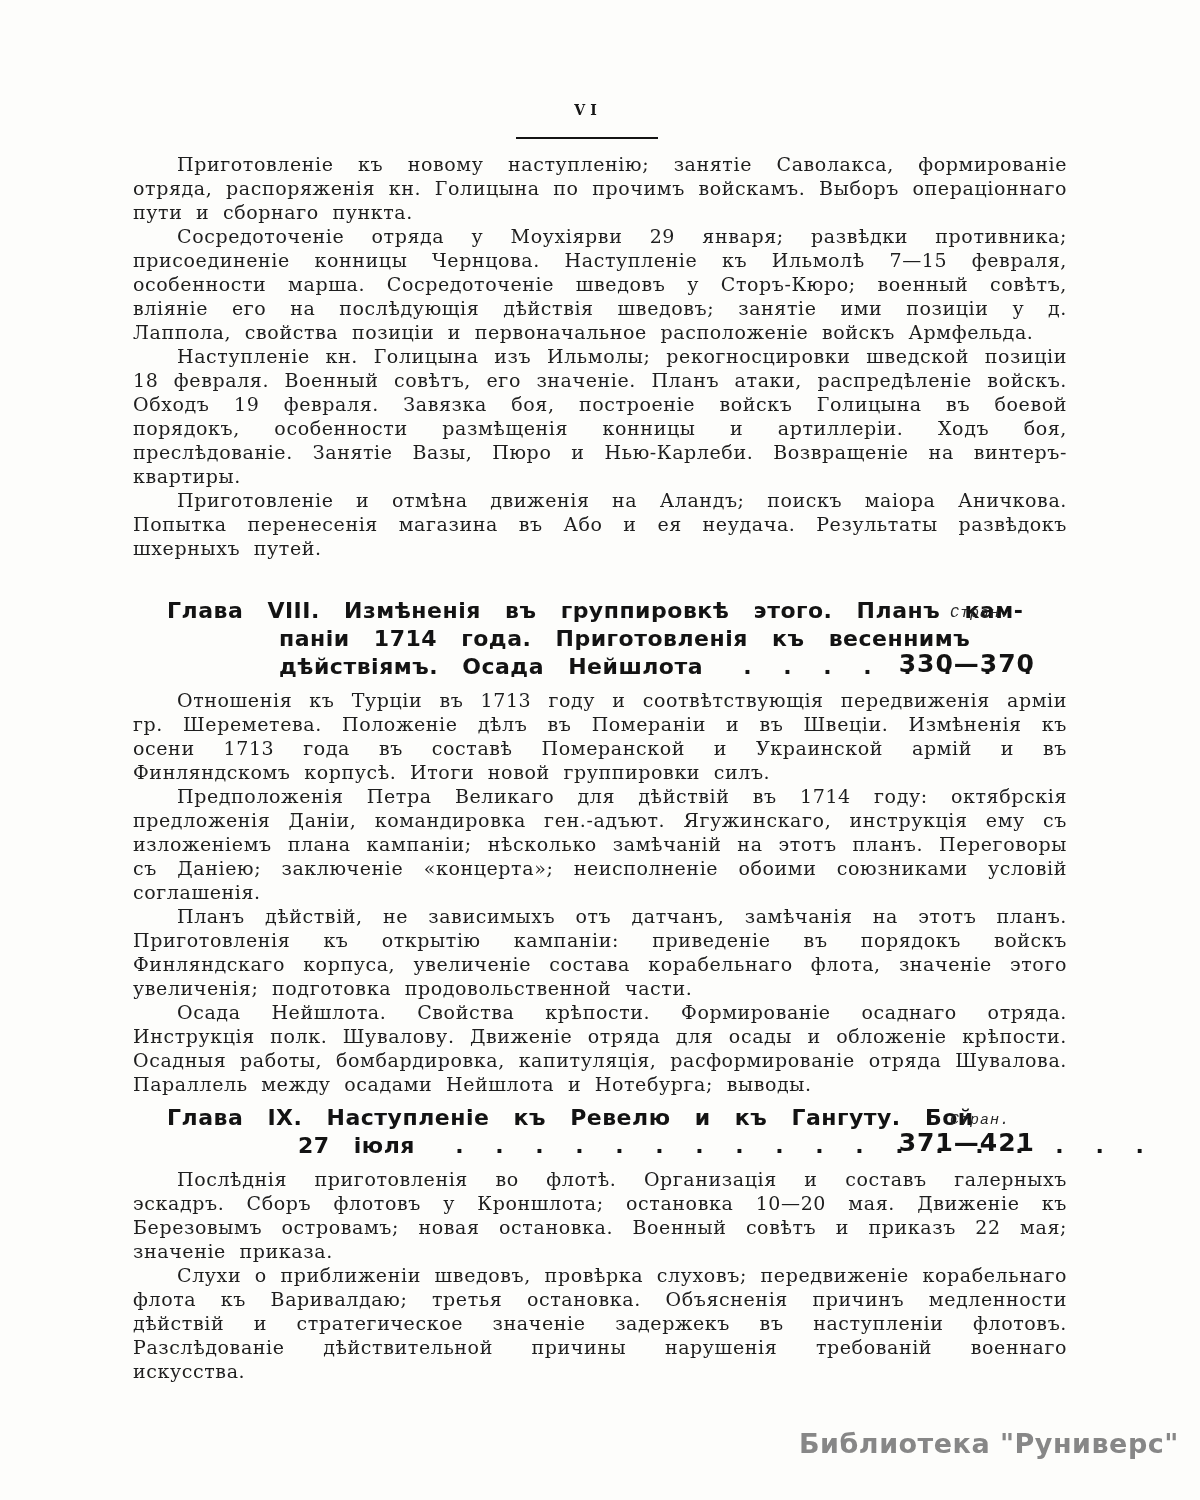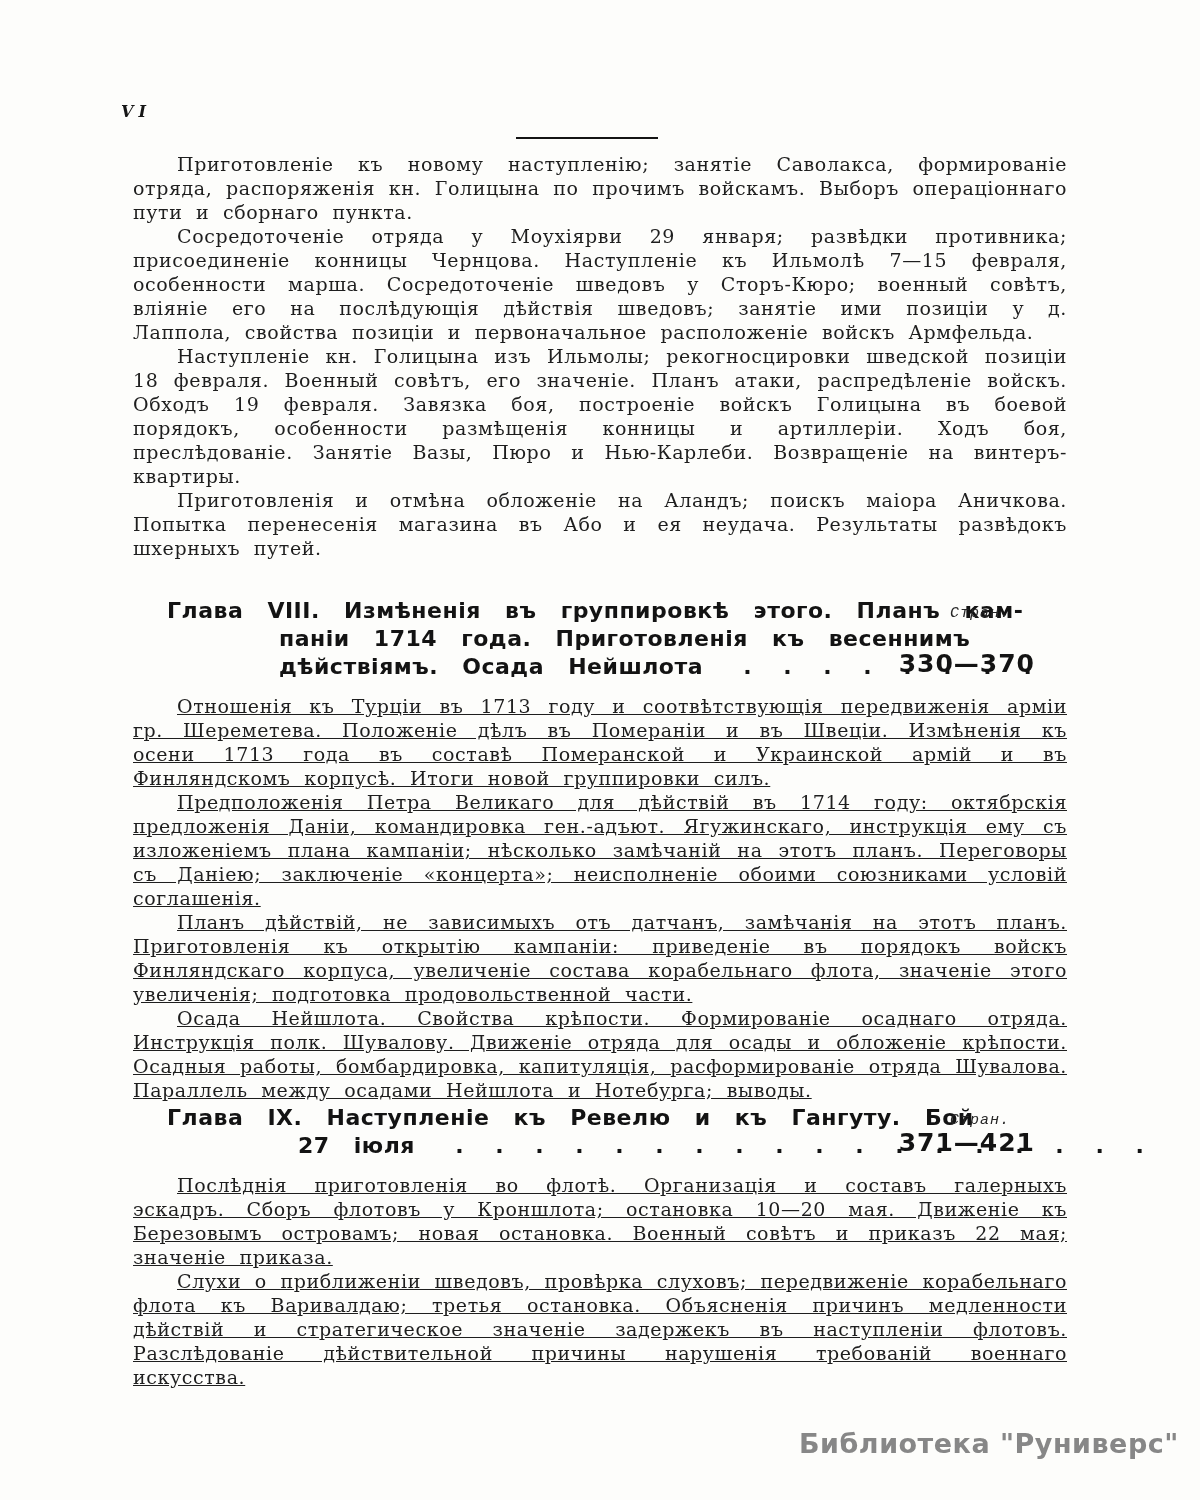--- a/index.html
+++ b/index.html
@@ -11,25 +11,25 @@
   .page {
     position: relative;
     width: 1200px; height: 1500px;
     background: #fdfdfb;
     overflow: hidden;
     color: #1f1f1f;
   }
   .page-num {
     position: absolute;
     top: 102px; left: 121px; width: 934px;
+    text-align: center;
     font-weight: 700;
-    font-size: 16px;
+    font-size: 14px;
     letter-spacing: 5px;
     color: #161616;
-    font-style: italic;
   }
   .header-rule {
     position: absolute;
     left: 516px; top: 137px;
     width: 142px; height: 2px;
     background: #141414;
   }
   .col {
     position: absolute;
     left: 133px; width: 934px;
@@ -80,21 +80,21 @@
     word-spacing: 0;
     font-weight: 700;
   }
   .page-range {
     position: absolute;
     right: 32px; top: -3px;
     font-size: 25px;
     letter-spacing: 1px;
     word-spacing: 0;
   }
-  .ch-body { margin-top: 13px; text-decoration: underline; }
+  .ch-body { margin-top: 7px; }
   .watermark {
     position: absolute;
     left: 799px; top: 1428px;
     font-family: "DejaVu Sans", sans-serif;
     font-weight: 700;
     font-size: 27px;
     letter-spacing: 0.5px;
     color: #878787;
   }
 </style>
@@ -103,21 +103,21 @@
 
 <div class="page">
 
   <div class="page-num">VI</div>
   <div class="header-rule"></div>
 
   <div class="col intro">
     <p>Приготовленіе къ новому наступленію; занятіе Саволакса, формированіе отряда, распоряженія кн. Голицына по прочимъ войскамъ. Выборъ операціоннаго пути и сборнаго пункта.</p>
     <p>Сосредоточеніе отряда у Моухіярви 29 января; развѣдки противника; присоединеніе конницы Чернцова. Наступленіе къ Ильмолѣ 7—15 февраля, особенности марша. Сосредоточеніе шведовъ у Сторъ-Кюро; военный совѣтъ, вліяніе его на послѣдующія дѣйствія шведовъ; занятіе ими позиціи у д. Лаппола, свойства позиціи и первоначальное расположеніе войскъ Армфельда.</p>
     <p>Наступленіе кн. Голицына изъ Ильмолы; рекогносцировки шведской позиціи 18 февраля. Военный совѣтъ, его значеніе. Планъ атаки, распредѣленіе войскъ. Обходъ 19 февраля. Завязка боя, построеніе войскъ Голицына въ боевой порядокъ, особенности размѣщенія конницы и артиллеріи. Ходъ боя, преслѣдованіе. Занятіе Вазы, Пюро и Нью-Карлеби. Возвращеніе на винтеръ-квартиры.</p>
-    <p>Приготовленія и отмѣна обложеніе на Аландъ; поискъ маіора Аничкова. Попытка перенесенія магазина въ Або и ея неудача. Результаты развѣдокъ шхерныхъ путей.</p>
+    <p>Приготовленіе и отмѣна движенія на Аландъ; поискъ маіора Аничкова. Попытка перенесенія магазина въ Або и ея неудача. Результаты развѣдокъ шхерныхъ путей.</p>
   </div>
 
   <div class="col ch8">
     <div class="heading">
       <div class="h-line h-l1">
         <span>Глава VIII. Измѣненія въ группировкѣ этого. Планъ кам-</span>
         <span class="pages-label">Стран.</span>
       </div>
       <div class="h-line h-l2">паніи 1714 года. Приготовленія къ весеннимъ</div>
       <div class="h-line h-l3">

